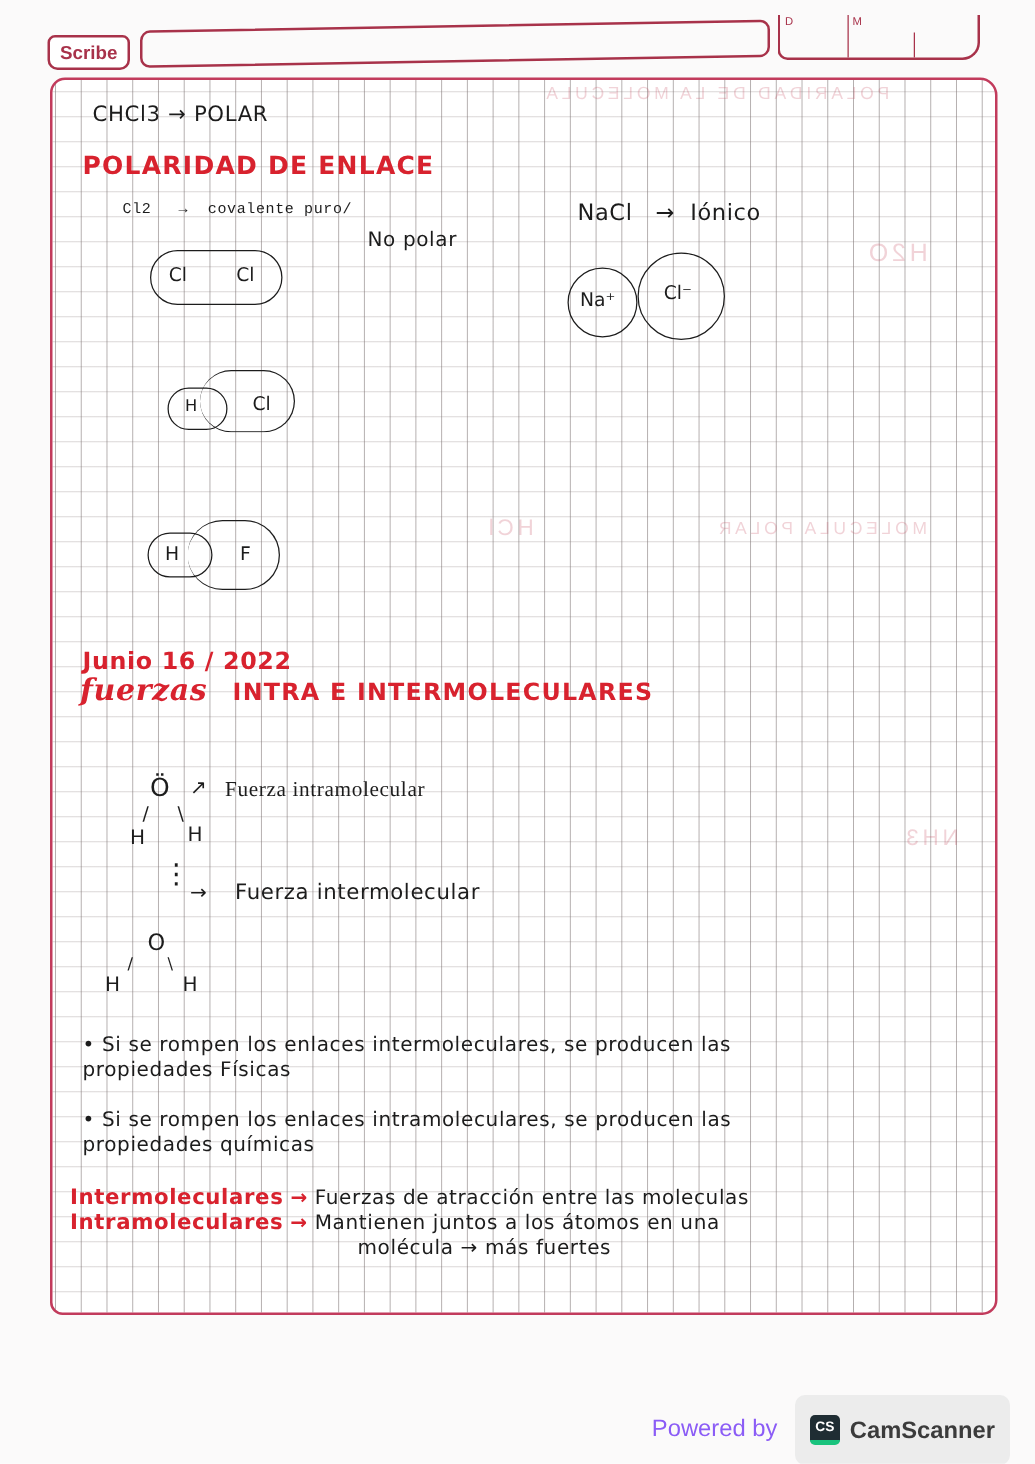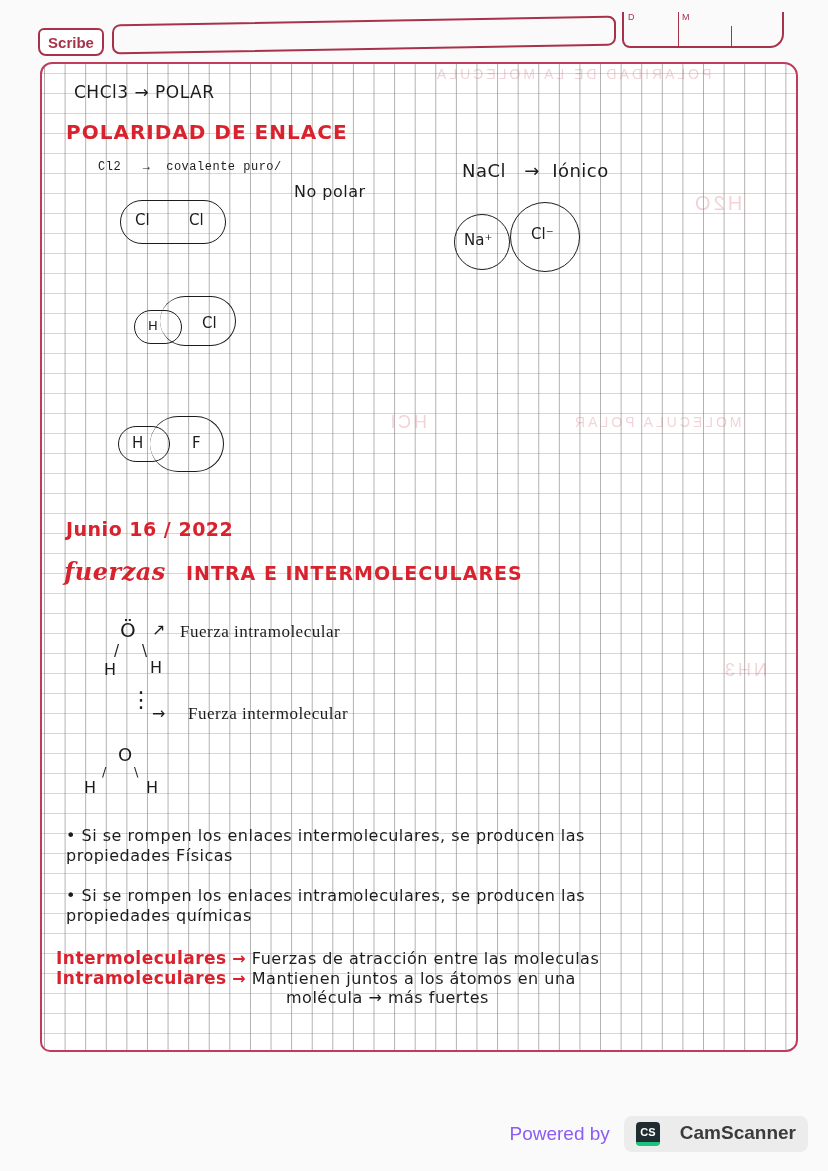--- a/index.html
+++ b/index.html
@@ -22,21 +22,21 @@
   }
   .ghost { color:rgba(200,80,100,0.25); font-family:"Liberation Sans", sans-serif; font-size:14px; letter-spacing:3px; transform:scaleX(-1); white-space:nowrap; }
   .hw { font-family:"DejaVu Sans", sans-serif; color:#1c1c1c; white-space:nowrap; letter-spacing:0.5px; }
   .red { color:#d8222e; font-weight:bold; }
   .red-cursive { color:#d8222e; font-family:"DejaVu Serif", serif; font-style:italic; font-weight:bold; }
   .blob { border:1.6px solid #1c1c1c; border-radius:22px; box-sizing:border-box; }
   .circle { border:1.6px solid #1c1c1c; border-radius:50%; box-sizing:border-box; }
   .atom { font-size:15px; color:#1c1c1c; }
   .footer { right:20px; top:1116px; display:flex; align-items:center; gap:14px; font-family:"Liberation Sans", sans-serif; }
   .footer .pw { color:#8b5cf6; font-size:19px; }
-  .footer .badge { background:#ececec; border-radius:8px; padding:6px 12px; display:flex; align-items:flex-start; gap:20px; }
+  .footer .badge { background:#ececec; border-radius:8px; padding:16px 12px; display:flex; align-items:flex-end; gap:8px; }
   .footer .cs { width:24px; height:24px; background:#1f2d33; border-radius:4px; color:#fff; font-size:11px; font-weight:bold; display:flex; align-items:center; justify-content:center; border-bottom:4px solid #19c37d; box-sizing:border-box; }
   .footer .name { color:#3b3b3b; font-size:19px; font-weight:bold; }
 </style>
 </head>
 <body>
 
 <div class="abs brand">Scribe</div>
 <div class="abs title-field"></div>
 <div class="abs date-box">
   <span class="lbl" style="left:4px;">D</span>
@@ -86,36 +86,36 @@
   <span class="abs atom" style="left:160px; top:250px;">Cl</span>
 
   <div class="abs blob" style="left:76px; top:362px; width:52px; height:36px; border-radius:20px;"></div>
   <div class="abs blob" style="left:108px; top:352px; width:74px; height:56px; border-radius:30px; border-left:none;"></div>
   <span class="abs atom" style="left:90px; top:370px;">H</span>
   <span class="abs atom" style="left:150px; top:370px;">F</span>
 
 
   <div class="abs hw red" style="left:24px; top:454px; font-size:19px;">Junio 16 / 2022</div>
 
-  <div class="abs hw" style="left:22px; top:493px; font-size:24px;">
+  <div class="abs hw" style="left:22px; top:473px; font-size:24px;">
     <span class="red-cursive">fuerzas</span>
     <span class="red" style="font-size:19px; margin-left:12px; letter-spacing:1px;">INTRA E INTERMOLECULARES</span>
   </div>
 
   <div class="abs hw" style="left:78px; top:554px; font-size:20px;">Ö</div>
   <div class="abs hw" style="left:72px; top:578px; font-size:15px;">/</div>
   <div class="abs hw" style="left:100px; top:578px; font-size:15px;">\</div>
   <div class="abs hw" style="left:62px; top:596px; font-size:16px;">H</div>
   <div class="abs hw" style="left:108px; top:594px; font-size:16px;">H</div>
   <div class="abs hw" style="left:110px; top:556px; font-size:16px;">↗</div>
   <div class="abs hw" style="left:138px; top:558px; font-size:17px;font-family:Liberation Serif, serif;">Fuerza intramolecular</div>
 
   <div class="abs hw" style="left:88px; top:626px; font-size:22px; line-height:20px;">⋮</div>
   <div class="abs hw" style="left:110px; top:640px; font-size:16px;">→</div>
-  <div class="abs hw" style="left:146px; top:640px; font-size:17px;font-family:Liberation Serif, serif;">Fuerza intermolecular</div>
+  <div class="abs hw" style="left:146px; top:640px; font-size:17px;">Fuerza intermolecular</div>
 
   <div class="abs hw" style="left:76px; top:680px; font-size:18px;">O</div>
   <div class="abs hw" style="left:60px; top:700px; font-size:13px;">/</div>
   <div class="abs hw" style="left:92px; top:700px; font-size:13px;">\</div>
   <div class="abs hw" style="left:42px; top:714px; font-size:16px;">H</div>
   <div class="abs hw" style="left:104px; top:714px; font-size:16px;">H</div>
 
   <div class="abs hw" style="left:24px; top:762px; font-size:16px; line-height:20px;">
     <div>• Si se rompen los enlaces intermoleculares, se producen las</div>
     <div>propiedades Físicas</div>

